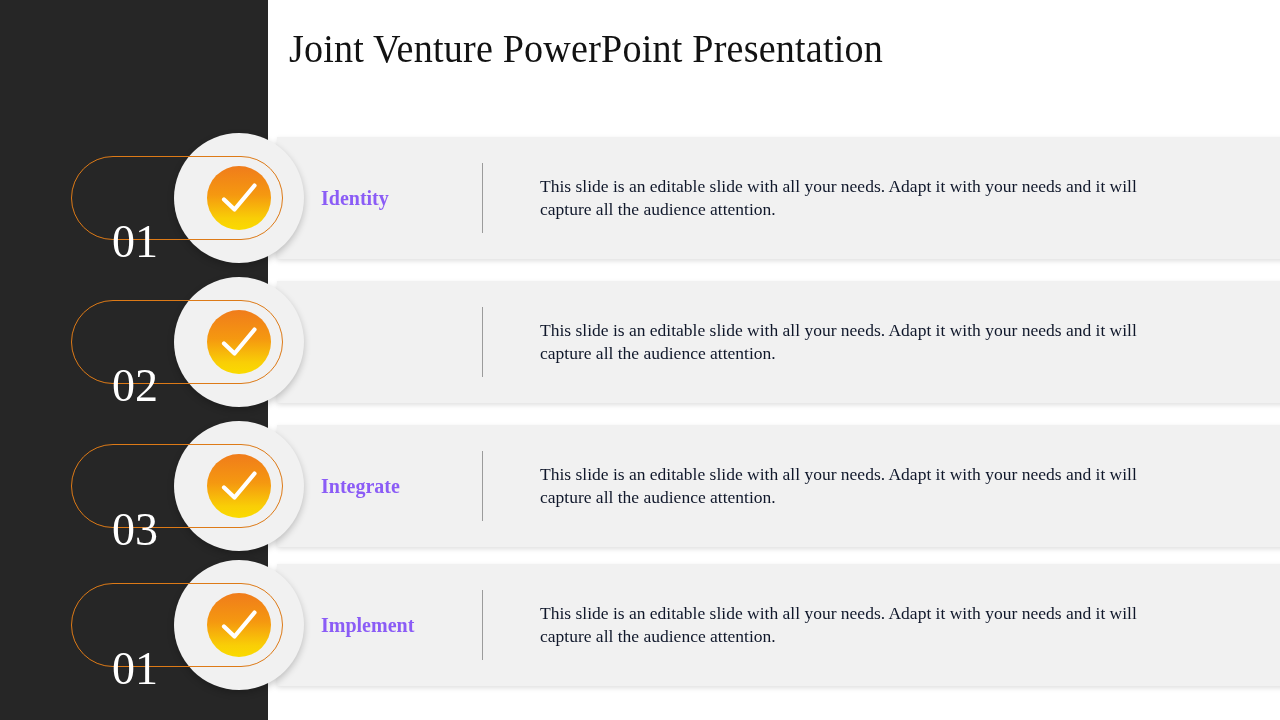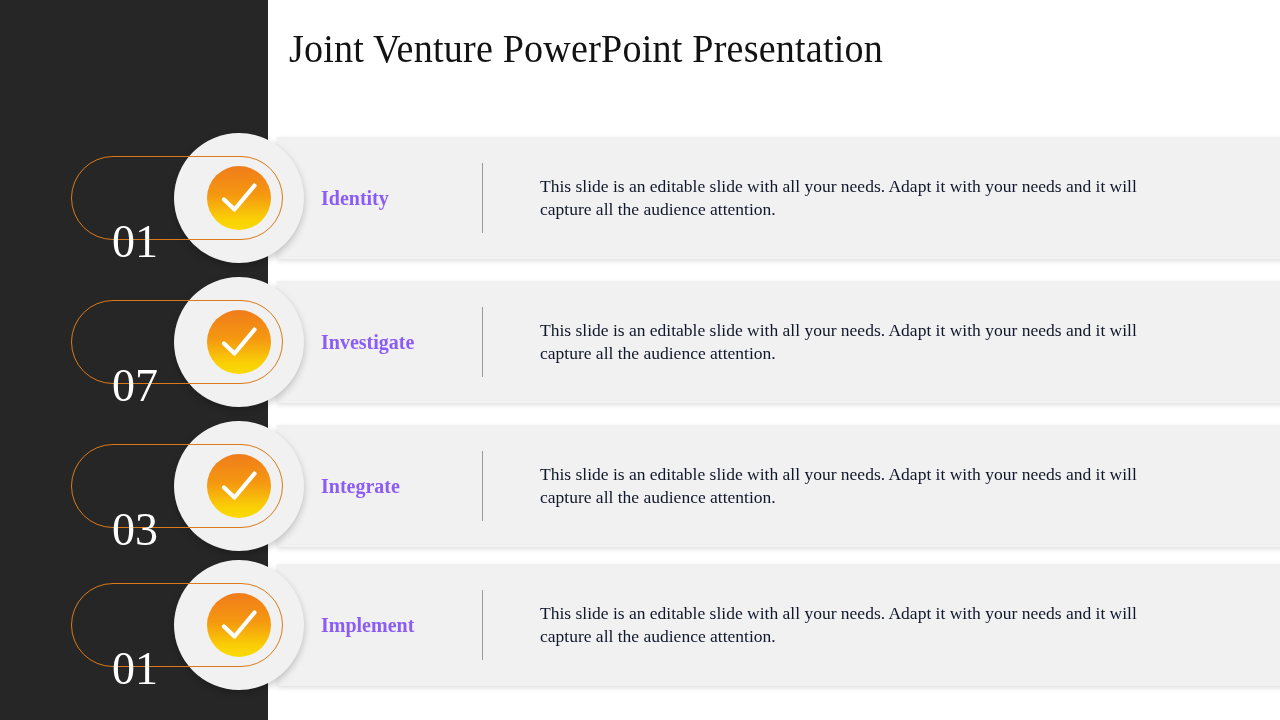--- a/index.html
+++ b/index.html
@@ -163,27 +163,26 @@
           </svg>
         </div>
         <div class="label">Identity</div>
         <div class="divider"></div>
         <div class="desc">This slide is an editable slide with all your needs. Adapt it with your needs and it will capture all the audience attention.</div>
       </div>
       <div class="row" style="top: 281px;">
         <div class="panel"></div>
         <div class="circle-bg"></div>
         <div class="pill"></div>
-        <div class="num">07</div>
-        <div class="badge">
-          <svg viewBox="0 0 64 64" aria-hidden="true">
-            <path d="M17 33.5 L27.5 43.5 L47.5 19.5" fill="none" stroke="#ffffff" stroke-width="4.2" stroke-linecap="round" stroke-linejoin="round"></path>
-          </svg>
-        </div>
-        <div class="label">Investigate</div>
+        <div class="num">02</div>
+        <div class="badge">
+          <svg viewBox="0 0 64 64" aria-hidden="true">
+            <path d="M17 33.5 L27.5 43.5 L47.5 19.5" fill="none" stroke="#ffffff" stroke-width="4.2" stroke-linecap="round" stroke-linejoin="round"></path>
+          </svg>
+        </div>
         <div class="divider"></div>
         <div class="desc">This slide is an editable slide with all your needs. Adapt it with your needs and it will capture all the audience attention.</div>
       </div>
       <div class="row" style="top: 425px;">
         <div class="panel"></div>
         <div class="circle-bg"></div>
         <div class="pill"></div>
         <div class="num">03</div>
         <div class="badge">
           <svg viewBox="0 0 64 64" aria-hidden="true">

